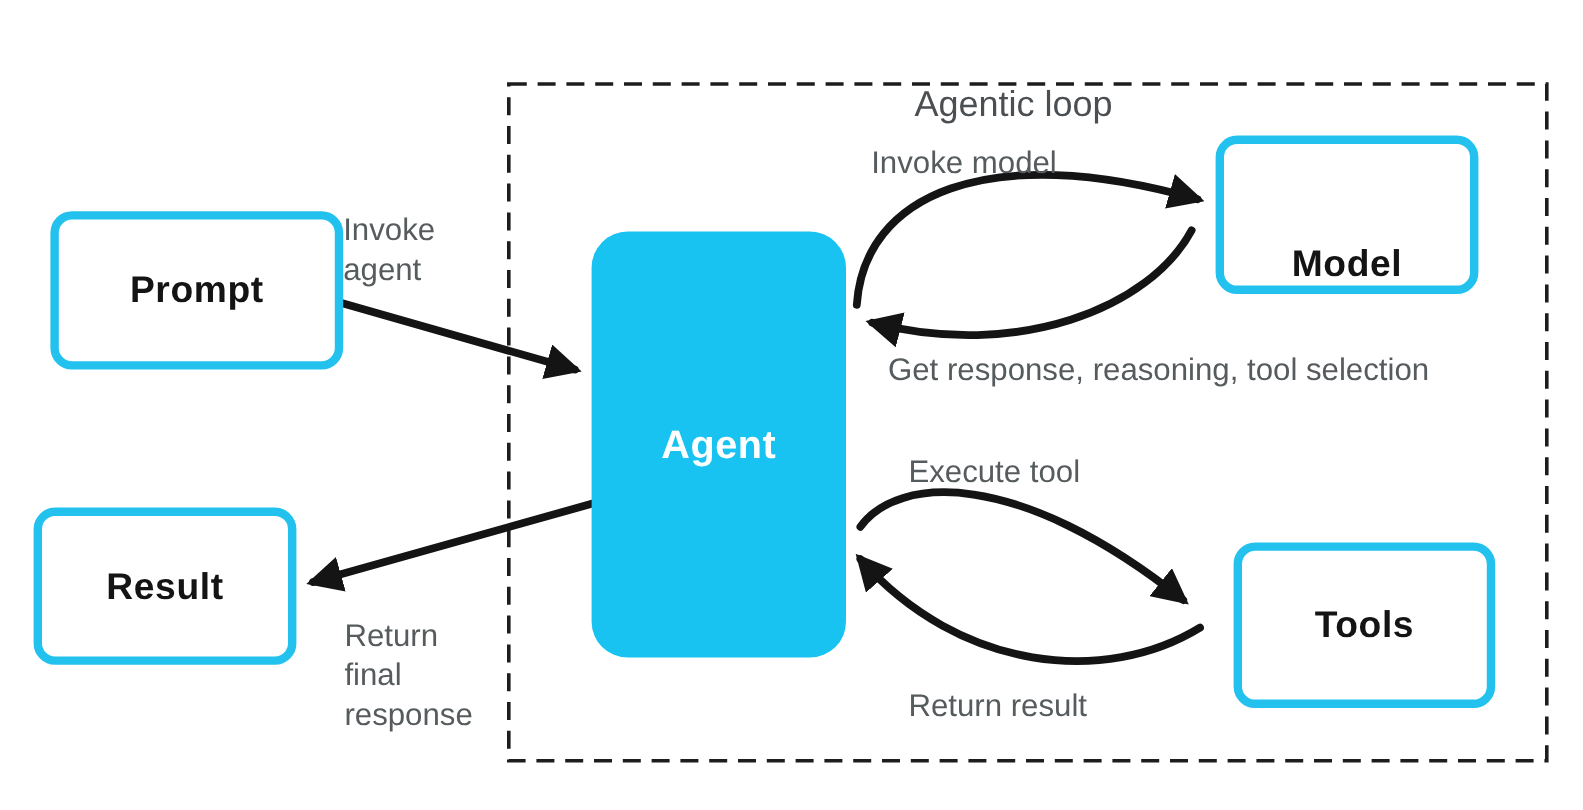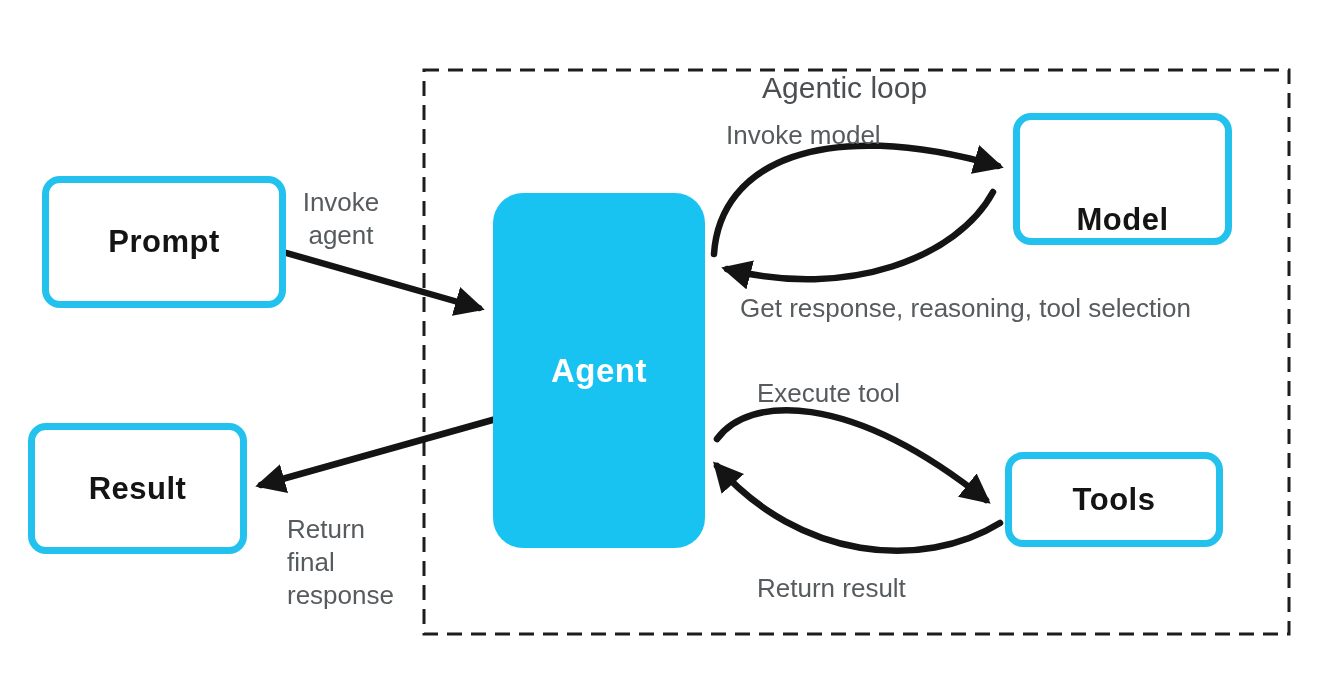--- a/index.html
+++ b/index.html
@@ -28,38 +28,38 @@
     align-items:center;
     justify-content:center;
     font-weight:bold;
     font-size:31px;
     color:var(--text-dark);
     letter-spacing:0.5px;
   }
   .node-prompt{left:42px;top:176px;width:244px;height:132px;}
   .node-result{left:28px;top:423px;width:219px;height:131px;}
   .node-model{left:1013px;top:113px;width:219px;height:132px;align-items:flex-end;}
-  .node-tools{left:1005px;top:452px;width:218px;height:95px;}
+  .node-tools{left:1028px;top:452px;width:218px;height:138px;}
   .node-agent{
     left:493px;top:193px;width:212px;height:355px;
     background:var(--agent-fill);
     border:none;
     border-radius:30px;
     color:#ffffff;
     font-size:33px;
   }
   .edge-label{
     position:absolute;
     color:var(--label-gray);
     font-size:26px;
     line-height:1.26;
     white-space:nowrap;
   }
   .edge-label.wrap{white-space:normal;}
-  .lbl-invoke-agent{left:286px;top:186px;width:110px;text-align:center;}
+  .lbl-invoke-agent{left:286px;top:175px;width:110px;}
   .lbl-invoke-model{left:726px;top:119px;}
   .lbl-get-response{left:740px;top:292px;}
   .lbl-execute-tool{left:757px;top:377px;}
   .lbl-return-result{left:757px;top:572px;}
   .lbl-return-final{left:287px;top:497px;width:130px;margin-top:16px;}
   .diagram-title{
     position:absolute;
     left:762px;top:26px;
     color:#4b4f52;
     font-size:30px;

